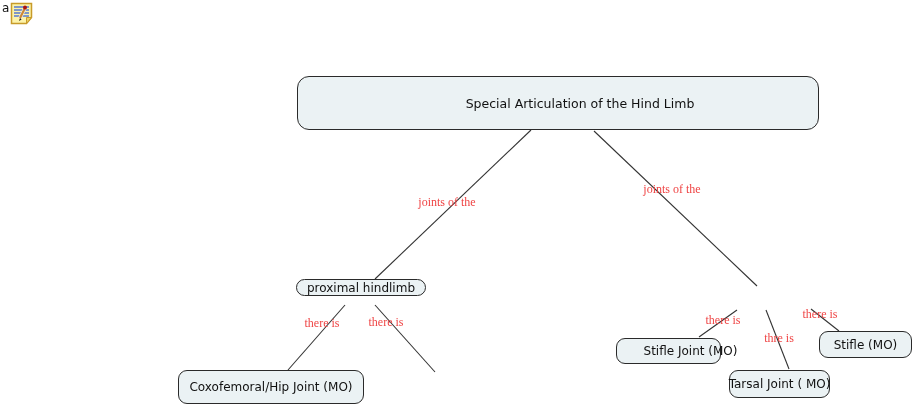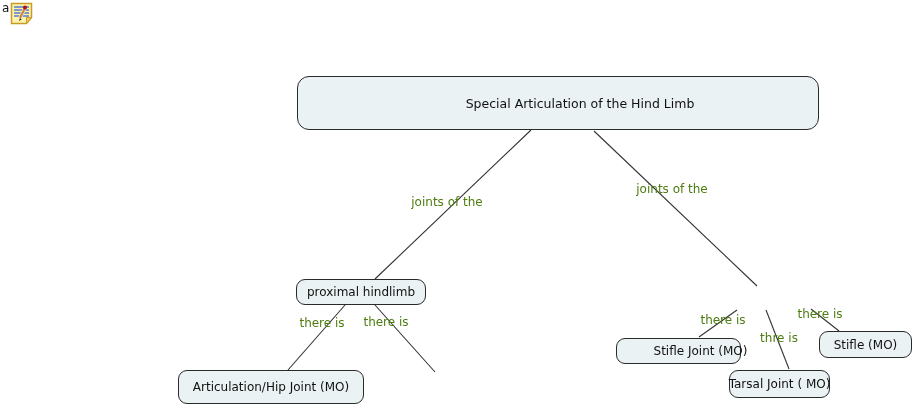--- a/index.html
+++ b/index.html
@@ -39,21 +39,22 @@
   .node.root {
     border-radius: 12px;
     font-size: 12.5px;
   }
   .link-label {
     position: absolute;
     z-index: 2;
     transform: translate(-50%, -50%);
     font-size: 12px;
     white-space: nowrap;
-    color: #4d7c0f;
+    color: #ef4444;
+    font-family: Liberation Serif, serif;
   }
   .anno {
     position: absolute;
     left: 2px; top: 2px;
     z-index: 4;
     display: flex;
     align-items: flex-start;
   }
   .anno .a-letter {
     font-size: 12px;
@@ -98,25 +99,25 @@
   <div class="link-label" style="left:447px; top:202px;">joints of the</div>
   <div class="link-label" style="left:672px; top:189px;">joints of the</div>
   <div class="link-label" style="left:322px; top:323px;">there is</div>
   <div class="link-label" style="left:386px; top:322px;">there is</div>
   <div class="link-label" style="left:723px; top:320px;">there is</div>
   <div class="link-label" style="left:779px; top:338px;">thre is</div>
   <div class="link-label" style="left:820px; top:314px;">there is</div>
 
   <div class="node root" style="left:297px; top:76px; width:522px; height:54px;padding-left:44px;">Special Articulation of the Hind Limb</div>
 
-  <div class="node" style="left:296px; top:279px; width:130px; height:26px;">proximal hindlimb</div>
+  <div class="node" style="left:296px; top:279px; width:130px; height:17px;">proximal hindlimb</div>
 
 
-  <div class="node" style="left:178px; top:370px; width:186px; height:34px;">Articulation/Hip Joint (MO)</div>
+  <div class="node" style="left:178px; top:370px; width:186px; height:34px;">Coxofemoral/Hip Joint (MO)</div>
 
 
-  <div class="node" style="left:616px; top:338px; width:125px; height:26px;padding-left:44px;">Stifle Joint (MO)</div>
+  <div class="node" style="left:616px; top:338px; width:105px; height:26px;padding-left:44px;">Stifle Joint (MO)</div>
 
   <div class="node" style="left:729px; top:370px; width:101px; height:28px;">Tarsal Joint ( MO)</div>
 
   <div class="node" style="left:819px; top:331px; width:93px; height:27px;">Stifle (MO)</div>
 
 </div>
 
 </body></html>

